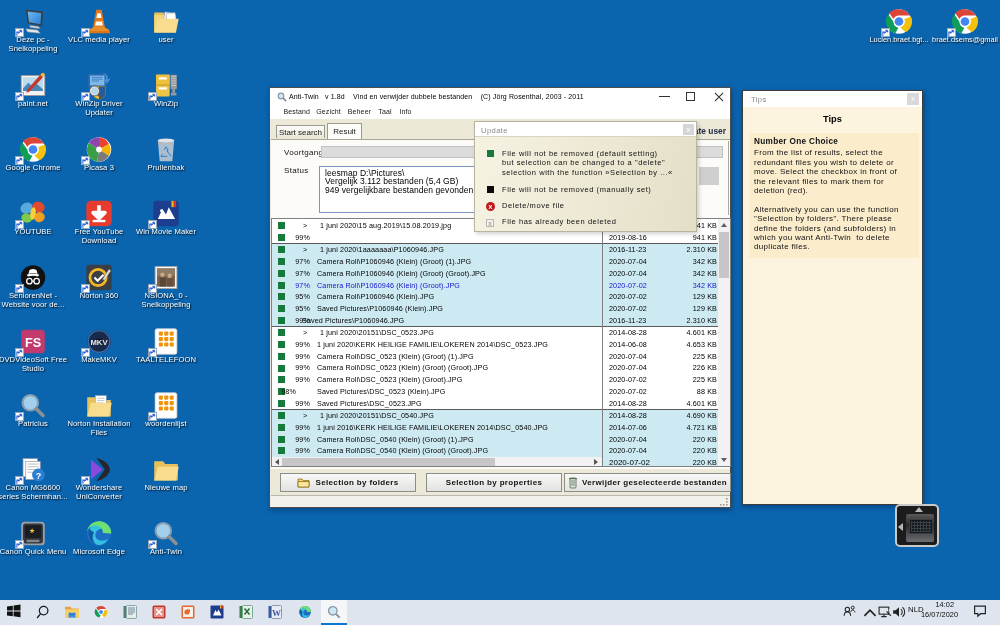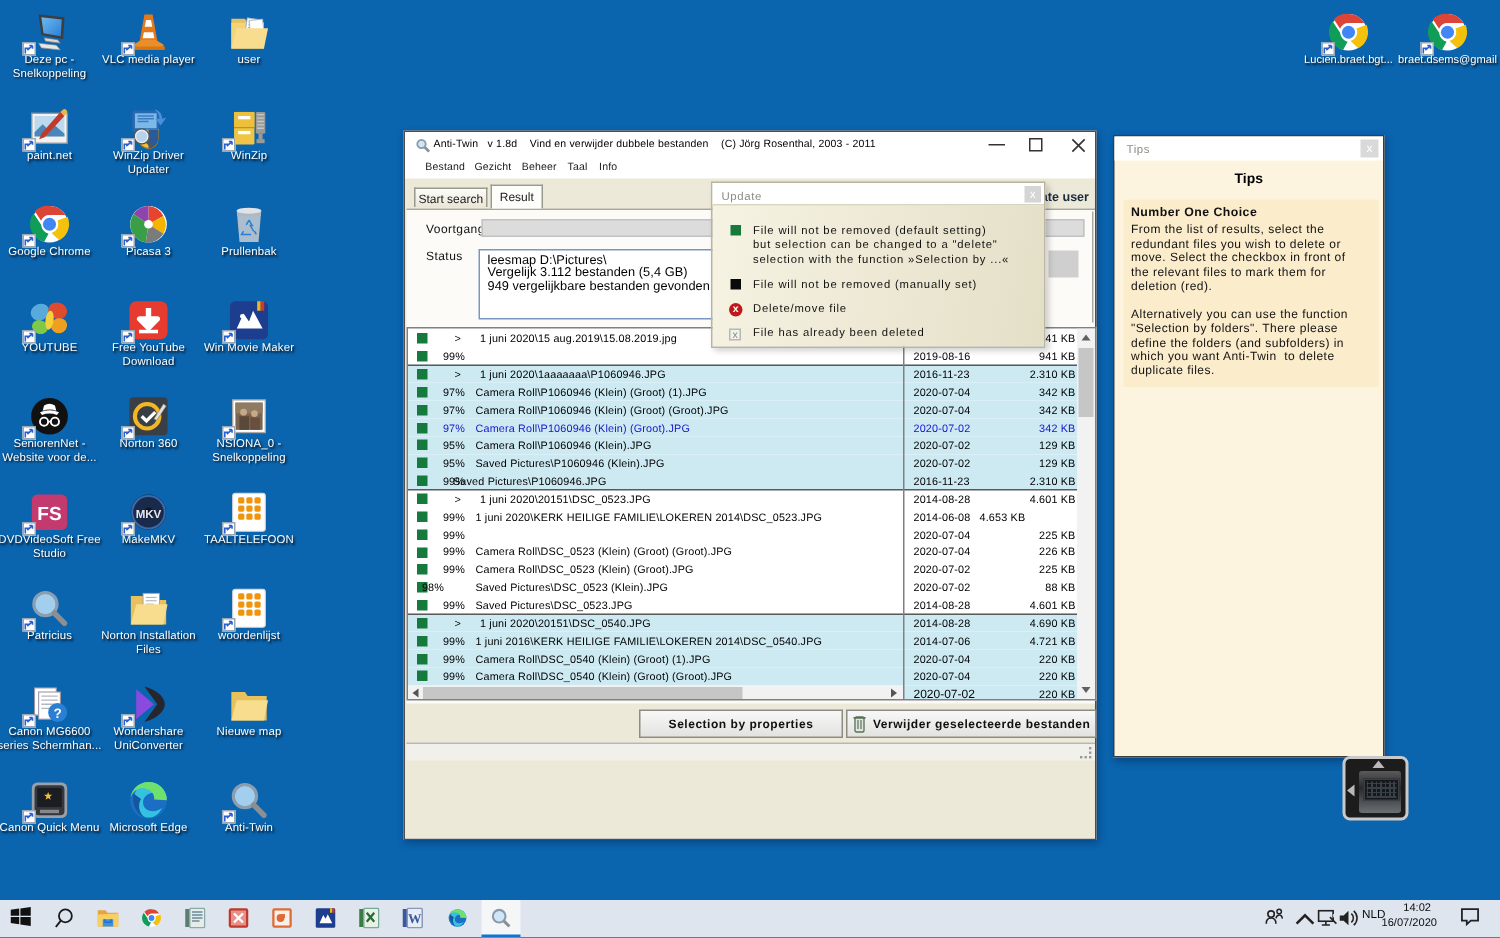--- a/index.html
+++ b/index.html
@@ -8,21 +8,21 @@
 .ico{position:absolute;width:78px;text-align:center}
 .ico .g{position:relative;width:30px;height:29px;margin:0 auto}
 .ico .g > svg:first-child{width:100%;height:100%}
 .ico .lbl{margin-top:-1px;font-size:7.6px;letter-spacing:0.1px;line-height:9.2px;color:#fff;text-shadow:1px 1px 1.5px rgba(0,0,0,.9)}
 .sc{position:absolute;left:-3px;bottom:-1px;width:9px;height:9px;background:#fff;border:1px solid #9aa7b5;display:flex;align-items:center;justify-content:center}
 .sc svg{display:block}
 
 .win{position:absolute;background:#fff;border:1px solid #4d4d4d;box-shadow:1px 2px 5px rgba(0,10,40,.35)}
 .tbar{height:17px;background:#fff;font-size:7px;color:#000}
 
-#app{left:269px;top:87px;width:462px;height:473px}
+#app{left:269px;top:87px;width:462px;height:421px}
 #app .menu{height:14px;background:#fff;font-size:8.3px;color:#1a1a1a;display:flex;align-items:center}
 #app .menu span{margin-left:9px}
 .client{position:absolute;left:0;top:31px;right:0;bottom:0;background:#ece9d8}
 .tabpage{position:absolute;left:1px;top:50.5px;width:459px;height:330px;background:#fcfbf7;border-top:1px solid #a9a795}
 .tab{position:absolute;font-size:8px;color:#1a1a1a;text-align:center;border:1px solid #9a9a8e;border-bottom:none}
 .btn3{position:absolute;height:19px;background:linear-gradient(#f8f8f8,#e2e2e0);border:1px solid #8d8d88;font-size:8px;letter-spacing:0.35px;font-weight:bold;color:#111;display:flex;align-items:center;justify-content:center}
 
 #legend{left:474px;top:121px;width:223px;height:111px;background:linear-gradient(100deg,#f7f3e3,#e3dfc7);border:1px solid #b8b4a0;box-shadow:2px 2px 4px rgba(0,0,0,.18)}
 
 #tips{left:742px;top:90px;width:181px;height:415px;background:#fdf4df;border:1px solid #3c3c3c}
@@ -568,25 +568,26 @@
         <span style="position:absolute;left:31px">&gt;</span>
         <span style="position:absolute;left:48px;width:281px;overflow:hidden">1 juni 2020\20151\DSC_0523.JPG</span>
         <span style="position:absolute;left:337px">2014-08-28</span>
         <span style="position:absolute;left:381px;width:64px;text-align:right">4.601 KB</span>
       </div>
 <div style="position:absolute;left:0;top:120.7px;width:446px;height:10px;font-size:7.2px;letter-spacing:0.12px;white-space:nowrap;color:#000">
         <span style="position:absolute;left:5.5px;top:1.2px;width:7px;height:7px;background:#157a3c"></span>
         <span style="position:absolute;left:14px;width:24px;text-align:right">99%</span>
         <span style="position:absolute;left:45px;width:281px;overflow:hidden">1 juni 2020\KERK HEILIGE FAMILIE\LOKEREN 2014\DSC_0523.JPG</span>
         <span style="position:absolute;left:337px">2014-06-08</span>
-        <span style="position:absolute;left:381px;width:64px;">4.653 KB</span>
+        <span style="position:absolute;left:381px;width:64px;text-align:right">4.653 KB</span>
       </div>
 <div style="position:absolute;left:0;top:132.5px;width:446px;height:10px;font-size:7.2px;letter-spacing:0.12px;white-space:nowrap;color:#000">
         <span style="position:absolute;left:5.5px;top:1.2px;width:7px;height:7px;background:#157a3c"></span>
         <span style="position:absolute;left:14px;width:24px;text-align:right">99%</span>
+        <span style="position:absolute;left:45px;width:281px;overflow:hidden">Camera Roll\DSC_0523 (Klein) (Groot) (1).JPG</span>
         <span style="position:absolute;left:337px">2020-07-04</span>
         <span style="position:absolute;left:381px;width:64px;text-align:right">225 KB</span>
       </div>
 <div style="position:absolute;left:0;top:144.4px;width:446px;height:10px;font-size:7.2px;letter-spacing:0.12px;white-space:nowrap;color:#000">
         <span style="position:absolute;left:5.5px;top:1.2px;width:7px;height:7px;background:#157a3c"></span>
         <span style="position:absolute;left:14px;width:24px;text-align:right">99%</span>
         <span style="position:absolute;left:45px;width:281px;overflow:hidden">Camera Roll\DSC_0523 (Klein) (Groot) (Groot).JPG</span>
         <span style="position:absolute;left:337px">2020-07-04</span>
         <span style="position:absolute;left:381px;width:64px;text-align:right">226 KB</span>
       </div>
@@ -647,20 +648,26 @@
         <div style="position:absolute;left:1px;top:13px;width:10px;height:46px;background:#c6c6c6"></div>
         <div style="position:absolute;left:2.5px;bottom:4px;width:0;height:0;border-left:3.5px solid transparent;border-right:3.5px solid transparent;border-top:4.5px solid #606060"></div>
       </div>
 <div style="position:absolute;left:0;top:237.5px;width:330px;height:11px;background:#f2f2f2">
         <div style="position:absolute;left:3px;top:2px;width:0;height:0;border-top:3.5px solid transparent;border-bottom:3.5px solid transparent;border-right:4.5px solid #555"></div>
         <div style="position:absolute;left:10px;top:1px;width:213px;height:9px;background:#c6c6c6"></div>
         <div style="position:absolute;right:4px;top:2px;width:0;height:0;border-top:3.5px solid transparent;border-bottom:3.5px solid transparent;border-left:4.5px solid #555"></div>
       </div>
 </div>
 
+  <div class="btn3" style="left:10px;top:385px;width:136px;">
+    <svg width="13" height="11" viewBox="0 0 13 11" style="margin-right:5px">
+        <path d="M1 2 h4 l1.4 1.6 H12 V10 H1 Z" fill="#f6d56a" stroke="#8a6d1d" stroke-width=".8"></path>
+        <path d="M1 4.6 H12 V10 H1 Z" fill="#fbe89a" stroke="#8a6d1d" stroke-width=".8"></path>
+      </svg>
+    Selection by folders</div>
   <div class="btn3" style="left:294px;top:385px;width:167px;justify-content:flex-start;padding-left:2px">
     <svg width="12" height="13" viewBox="0 0 12 13" style="margin-right:3px">
         <rect x="3" y="2" width="6" height="10" rx="1" fill="#dfe8df" stroke="#5a705a" stroke-width=".9"></rect>
         <line x1="2" y1="2.6" x2="10" y2="2.6" stroke="#5a705a" stroke-width="1.2"></line>
         <line x1="5" y1="4" x2="5" y2="10" stroke="#5a705a" stroke-width=".8"></line>
         <line x1="7" y1="4" x2="7" y2="10" stroke="#5a705a" stroke-width=".8"></line>
       </svg>
     Verwijder geselecteerde bestanden</div>
   <div class="btn3" style="left:156px;top:385px;width:136px;">Selection by properties</div>
 

